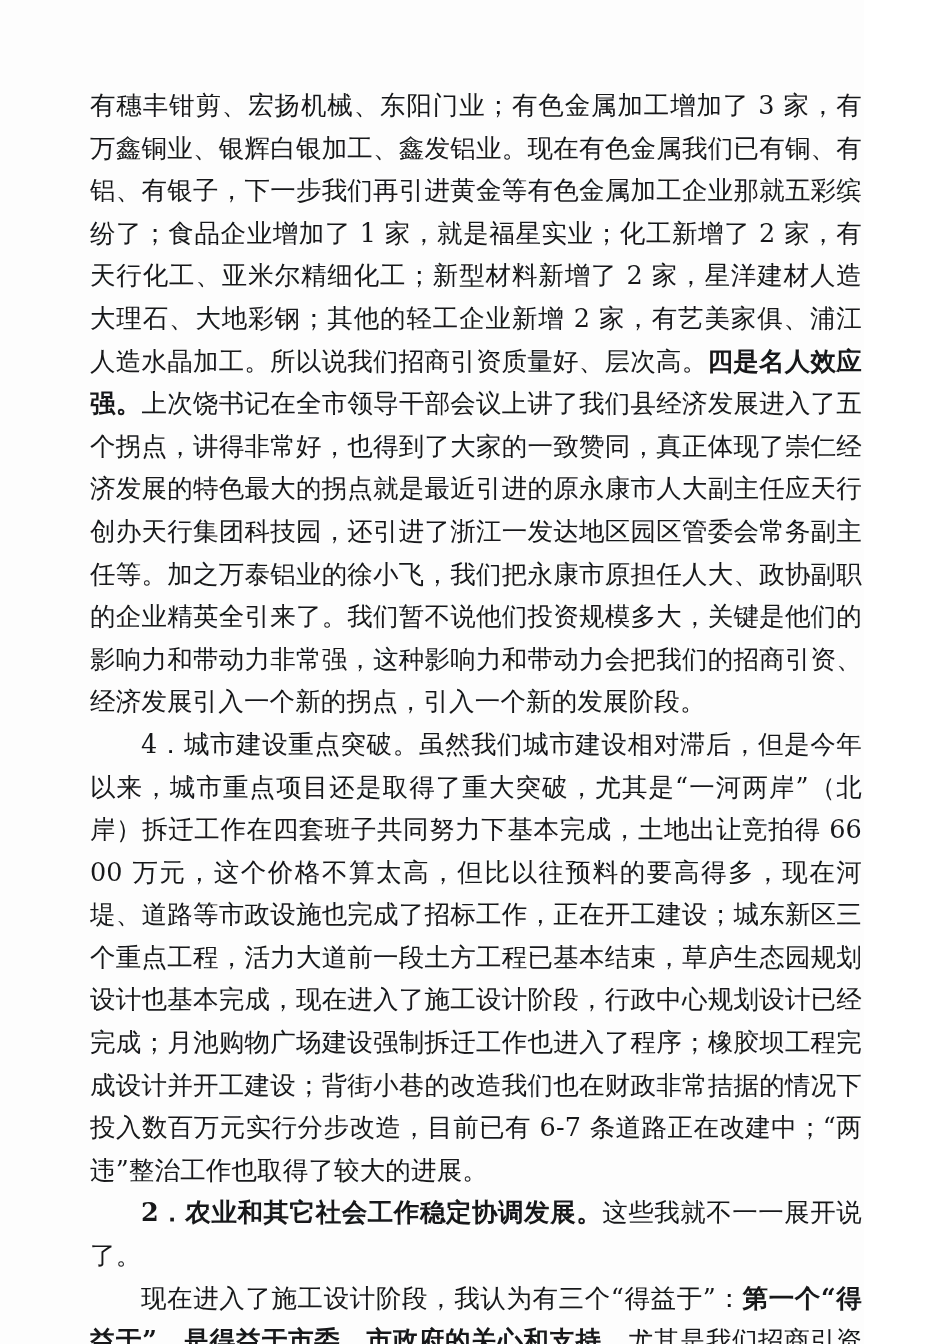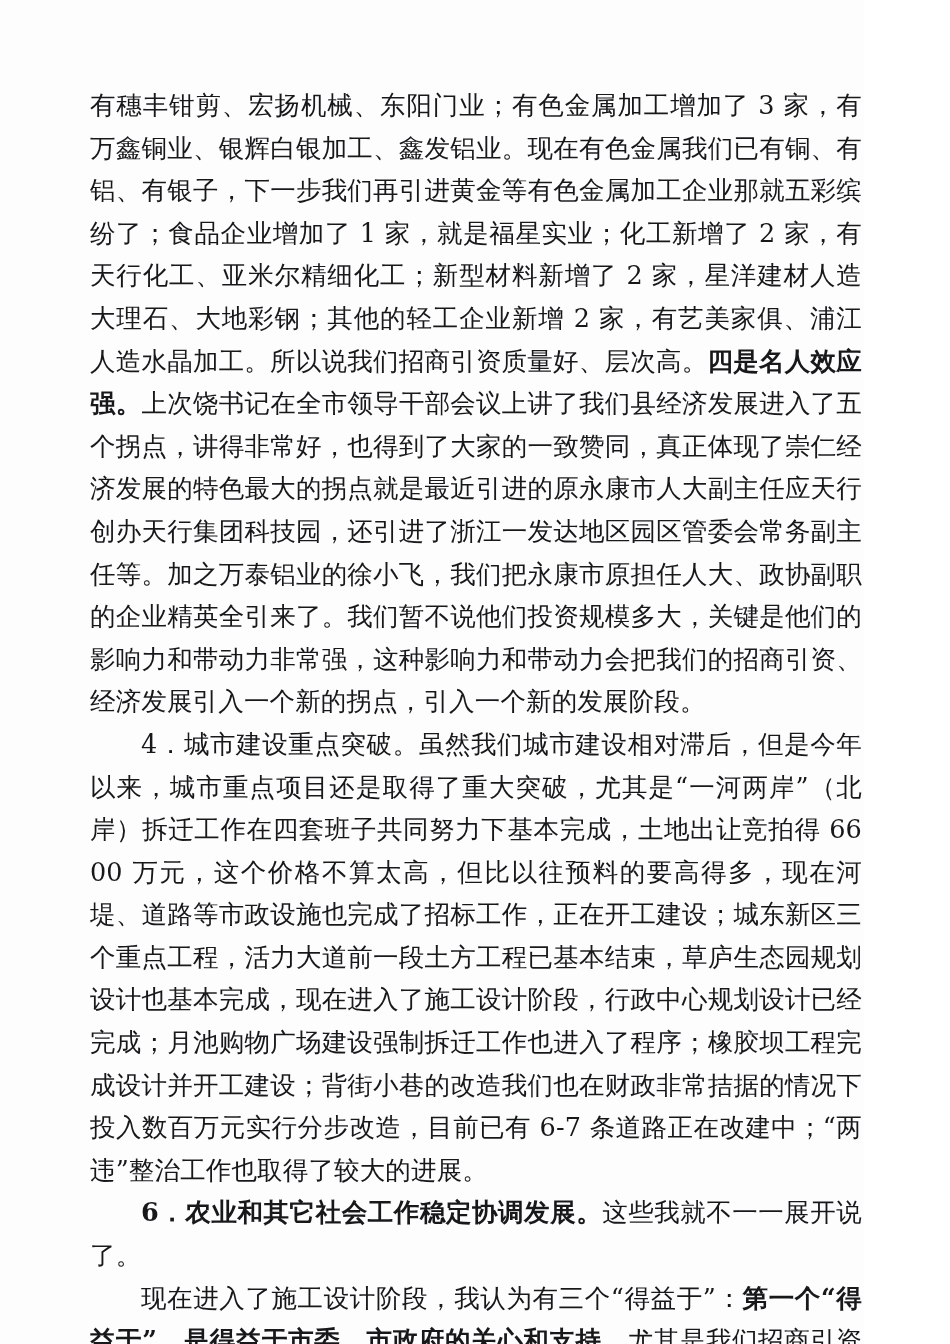--- a/index.html
+++ b/index.html
@@ -54,16 +54,16 @@
   
   .doc-body { color: #191a1c; }
 </style>
 </head>
 <body>
 
 <div id="page" style="background: rgb(253, 253, 253);">
   <div class="doc-body" style="color: rgb(25, 26, 28);">
       <p class="para"><span>有穗丰钳剪、宏扬机械、东阳门业；有色金属加工增加了 3 家，有万鑫铜业、银辉白银加工、鑫发铝业。现在有色金属我们已有铜、有铝、有银子，下一步我们再引进黄金等有色金属加工企业那就五彩缤纷了；食品企业增加了 1 家，就是福星实业；化工新增了 2 家，有天行化工、亚米尔精细化工；新型材料新增了 2 家，星洋建材人造大理石、大地彩钢；其他的轻工企业新增 2 家，有艺美家俱、浦江人造水晶加工。所以说我们招商引资质量好、层次高。</span><span class="b">四是名人效应强。</span><span>上次饶书记在全市领导干部会议上讲了我们县经济发展进入了五个拐点，讲得非常好，也得到了大家的一致赞同，真正体现了崇仁经济发展的特色最大的拐点就是最近引进的原永康市人大副主任应天行创办天行集团科技园，还引进了浙江一发达地区园区管委会常务副主任等。加之万泰铝业的徐小飞，我们把永康市原担任人大、政协副职的企业精英全引来了。我们暂不说他们投资规模多大，关键是他们的影响力和带动力非常强，这种影响力和带动力会把我们的招商引资、经济发展引入一个新的拐点，引入一个新的发展阶段。</span></p>
       <p class="para indent"><span>4．城市建设重点突破。虽然我们城市建设相对滞后，但是今年以来，城市重点项目还是取得了重大突破，尤其是“一河两岸”（北岸）拆迁工作在四套班子共同努力下基本完成，土地出让竞拍得 6600 万元，这个价格不算太高，但比以往预料的要高得多，现在河堤、道路等市政设施也完成了招标工作，正在开工建设；城东新区三个重点工程，活力大道前一段土方工程已基本结束，草庐生态园规划设计也基本完成，现在进入了施工设计阶段，行政中心规划设计已经完成；月池购物广场建设强制拆迁工作也进入了程序；橡胶坝工程完成设计并开工建设；背街小巷的改造我们也在财政非常拮据的情况下投入数百万元实行分步改造，目前已有 6-7 条道路正在改建中；“两违”整治工作也取得了较大的进展。</span></p>
-      <p class="para indent"><span class="b">6．农业和其它社会工作稳定协调发展。</span><span>这些我就不一一展开说了。</span></p>
+      <p class="para indent"><span class="b">2．农业和其它社会工作稳定协调发展。</span><span>这些我就不一一展开说了。</span></p>
       <p class="para indent"><span>现在进入了施工设计阶段，我认为有三个“得益于”：</span><span class="b">第一个“得益于”，是得益于市委、市政府的关心和支持。</span><span>尤其是我们招商引资工作，市委、市政府给予的支持是很大的。比如说天行集团落户崇仁，市人大主任罗建华亲自到永康见面洽谈；应天行老总到抚州后，也得到了市委钟书记的亲自接见，尤其是钟书记的一番讲话让天行集团最终选定了崇仁。同时市国土局等有关单位专门为天行化工召集矿山资源老板开会，还专门就资源整合问题发文；</span></p>
     </div>
 </div>
 
 </body></html>

